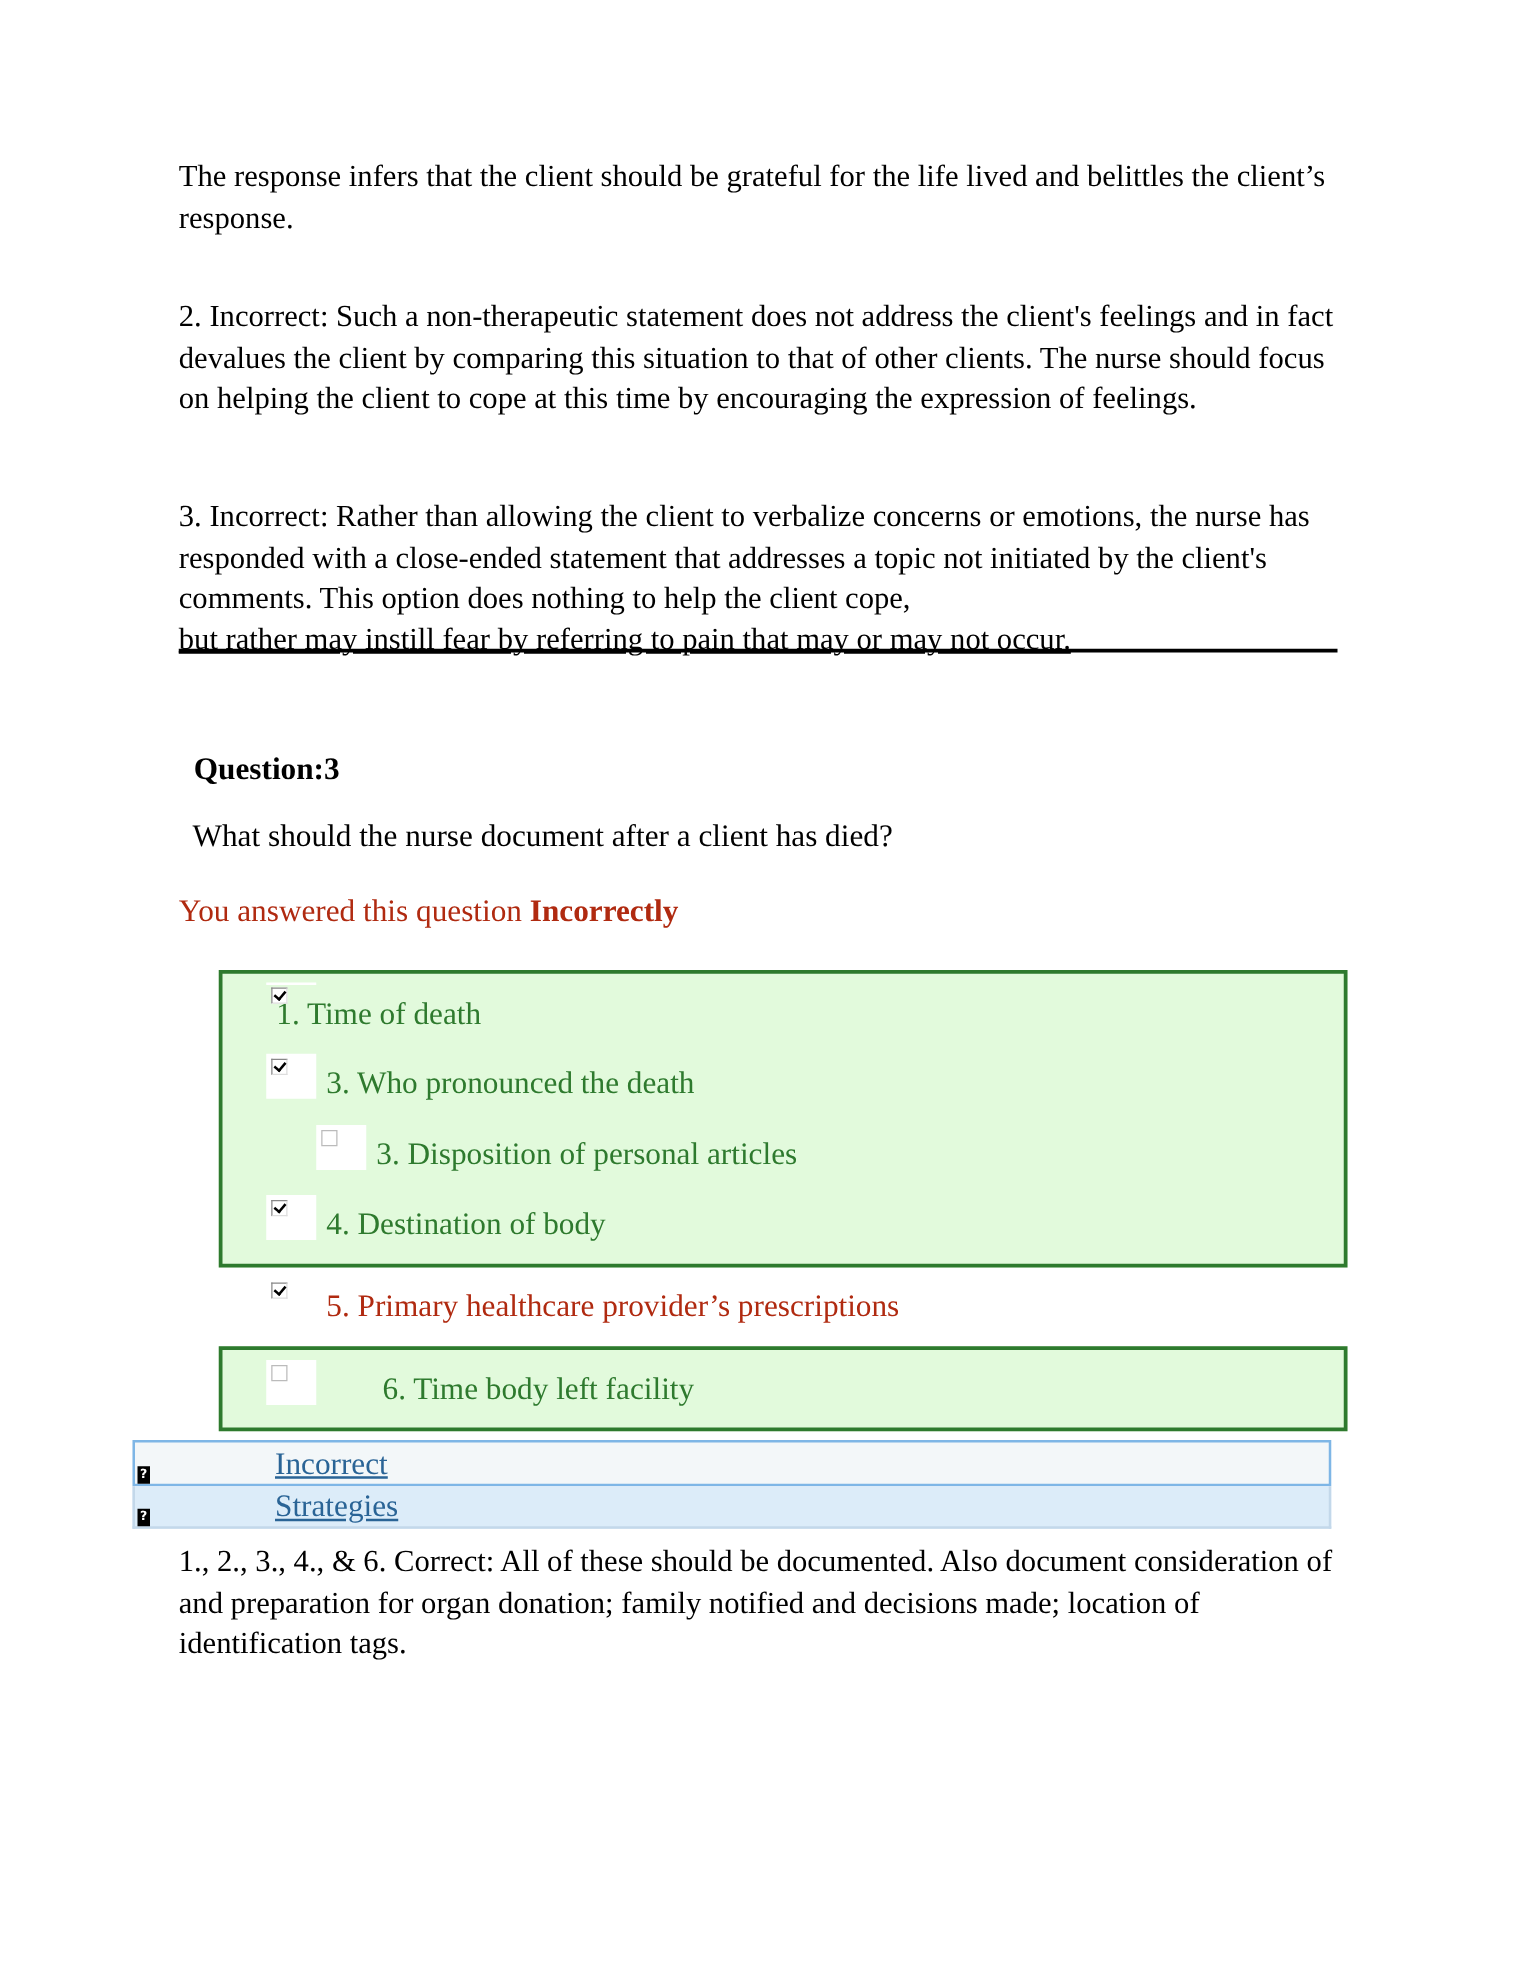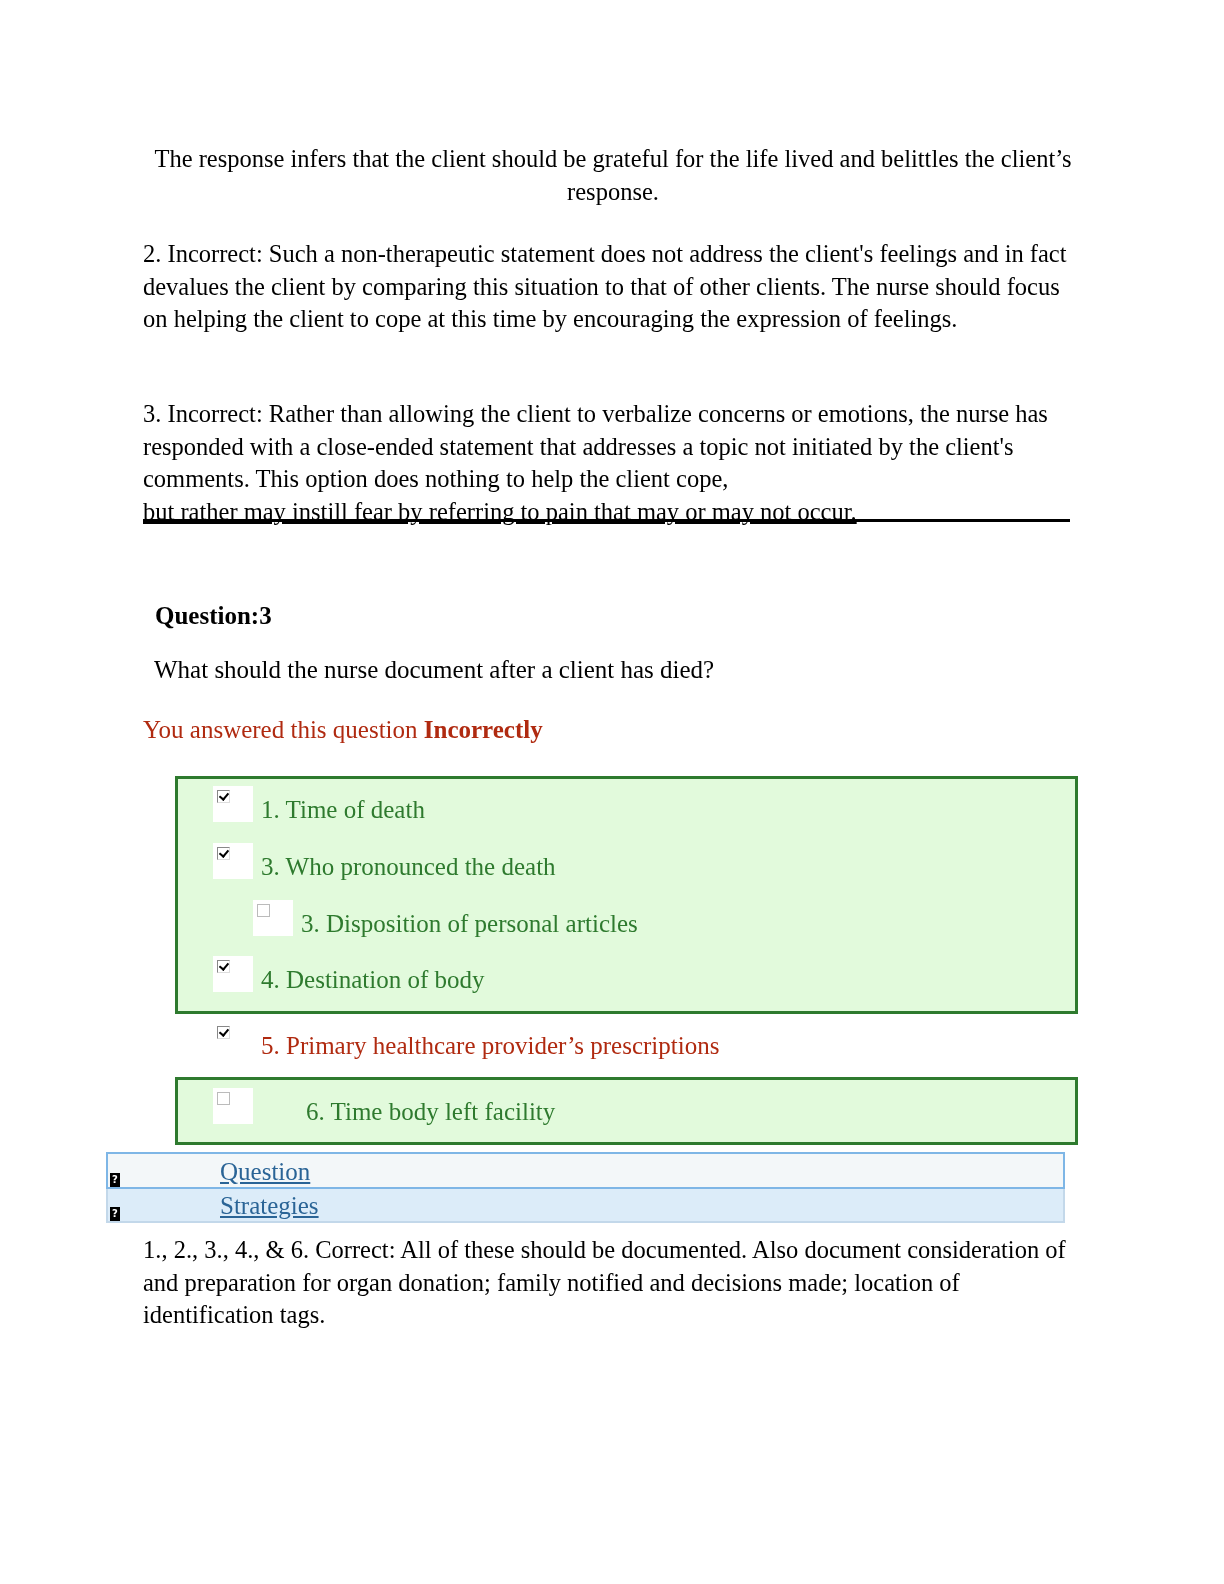--- a/index.html
+++ b/index.html
@@ -26,33 +26,33 @@
   .tab-row.r2 { top: 1189px; height: 34px; background: #dcecf9; border: 2px solid #c3d8ea; border-top: none; }
   .tab-icon { position: absolute; left: 2px; bottom: 0px; width: 10px; height: 14px; background: #000; color: #fff;
               font-family: "DejaVu Sans", sans-serif; font-size: 10px; line-height: 14px; text-align: center; font-weight: bold; }
   .tab-link { position: absolute; left: 112px; font-size: 25px; color: #2a6496; text-decoration: underline; line-height: 30px; cursor: pointer; }
   .r1 .tab-link { top: 3px; }
   .r2 .tab-link { top: 2px; }
 </style>
 </head>
 <body>
 
-<p class="para" style="top:143px;text-align:center;">The response infers that the client should be grateful for the life lived and belittles the client’s response.</p>
+<p class="para" style="top:126px;">The response infers that the client should be grateful for the life lived and belittles the client’s response.</p>
 <p class="para" style="top:238px;">2.  Incorrect:  Such a non-therapeutic statement does not address the client's feelings and in fact devalues the client by comparing this situation to that of other clients.  The nurse should focus on helping the client to cope at this time by encouraging the expression of feelings.</p>
 <p class="para" style="top:398px;"><span>3.  Incorrect:  Rather than allowing the client to verbalize concerns or emotions, the nurse has responded with a close-ended statement that addresses a topic not initiated by the client's comments. This option does nothing to help the client cope,</span><br><span style="text-decoration:underline;">but rather may instill fear by referring to pain that may or may not occur.</span></p>
 <div class="underline-last"></div>
 
 <div class="q-title">Question:3</div>
 <div class="q-text">What should the nurse document after a client has died?</div>
 <div class="result"><span>You answered this question</span> <b>Incorrectly</b></div>
 
 <div class="box" style="top:776px; height:232px;"></div>
 <div class="box" style="top:1077px; height:62px;"></div>
 
-<div class="opt" style="top:786px;">
+<div class="opt" style="top:786px;flex-direction:column;">
   <div class="cb-wrap">
       <span class="cb checked"></span>
     </div>
   <span class="opt-label correct">1. Time of death</span>
 </div>
 <div class="opt" style="top:843px;">
   <div class="cb-wrap">
       <span class="cb checked"></span>
     </div>
   <span class="opt-label correct">3. Who pronounced the death</span>
@@ -77,20 +77,20 @@
 </div>
 <div class="opt" style="top:1088px;gap:45px;">
   <div class="cb-wrap">
       <span class="cb unchecked"></span>
     </div>
   <span class="opt-label correct">6. Time body left facility</span>
 </div>
 
 <div class="tab-row r1">
   <span class="tab-icon">?</span>
-  <span class="tab-link">Question</span>
+  <span class="tab-link">Incorrect</span>
 </div>
 <div class="tab-row r2">
   <span class="tab-icon">?</span>
   <span class="tab-link">Strategies</span>
 </div>
 
 <p class="para" style="top:1234px;">1., 2., 3., 4., &amp; 6. Correct:  All of these should be documented.  Also document consideration of and preparation for organ donation; family notified and decisions made; location of identification tags.</p>
 
 </body></html>

